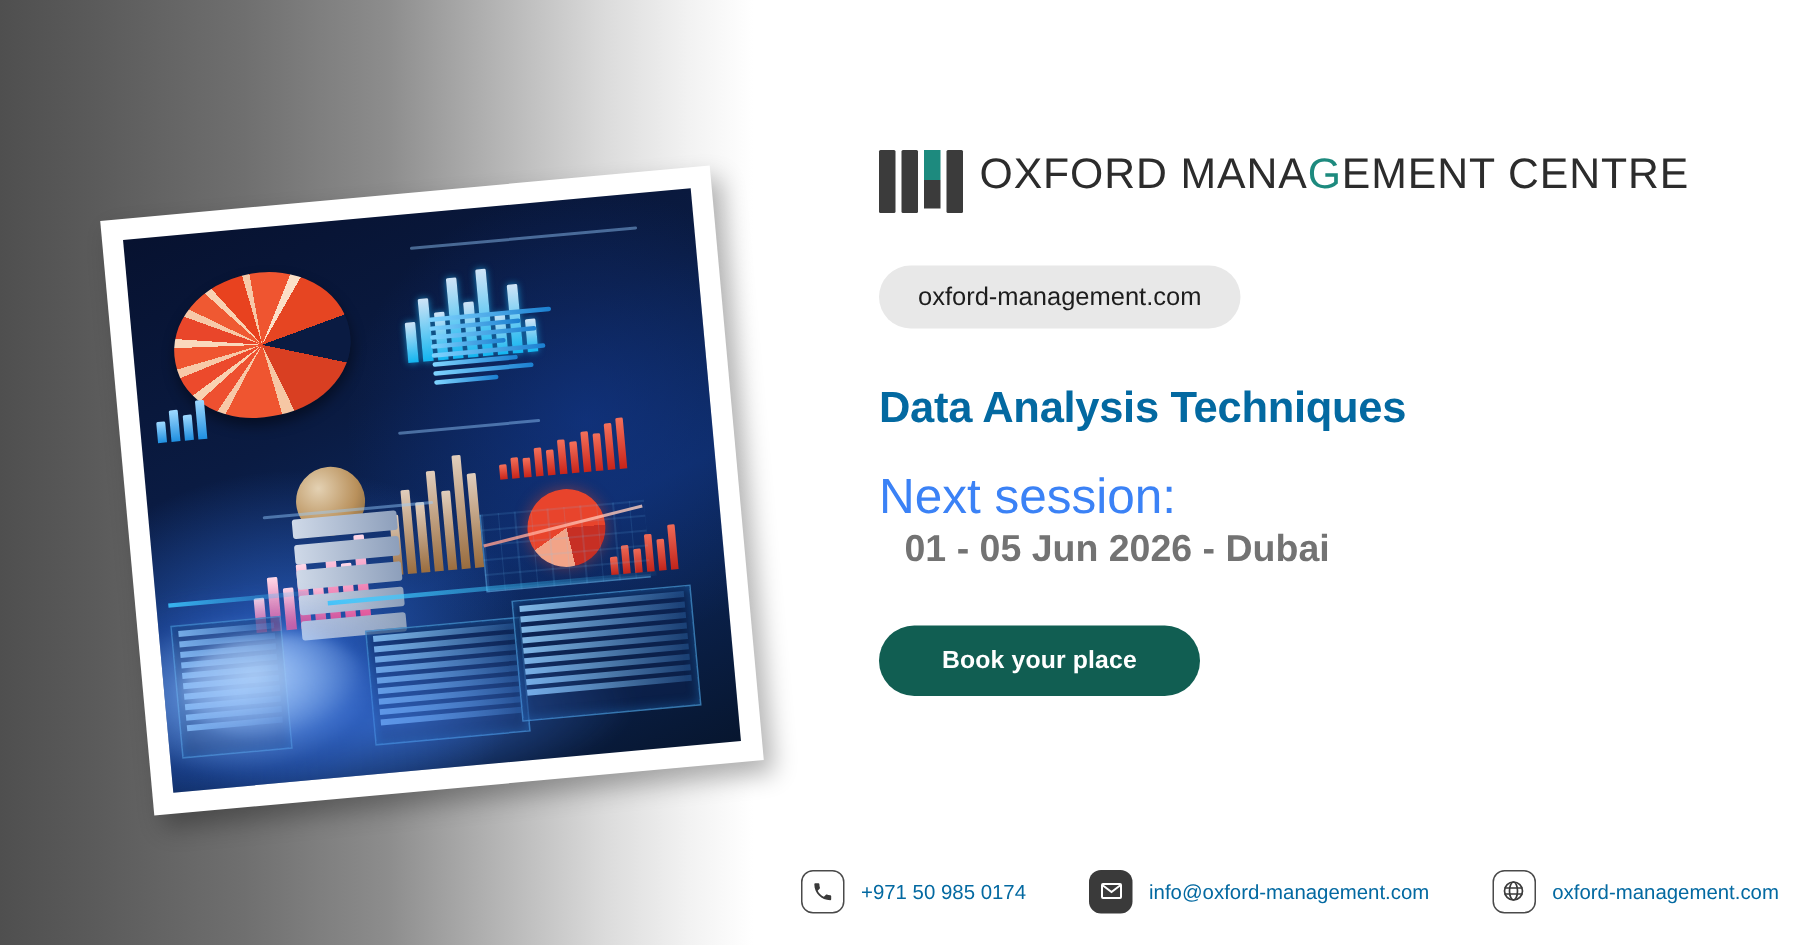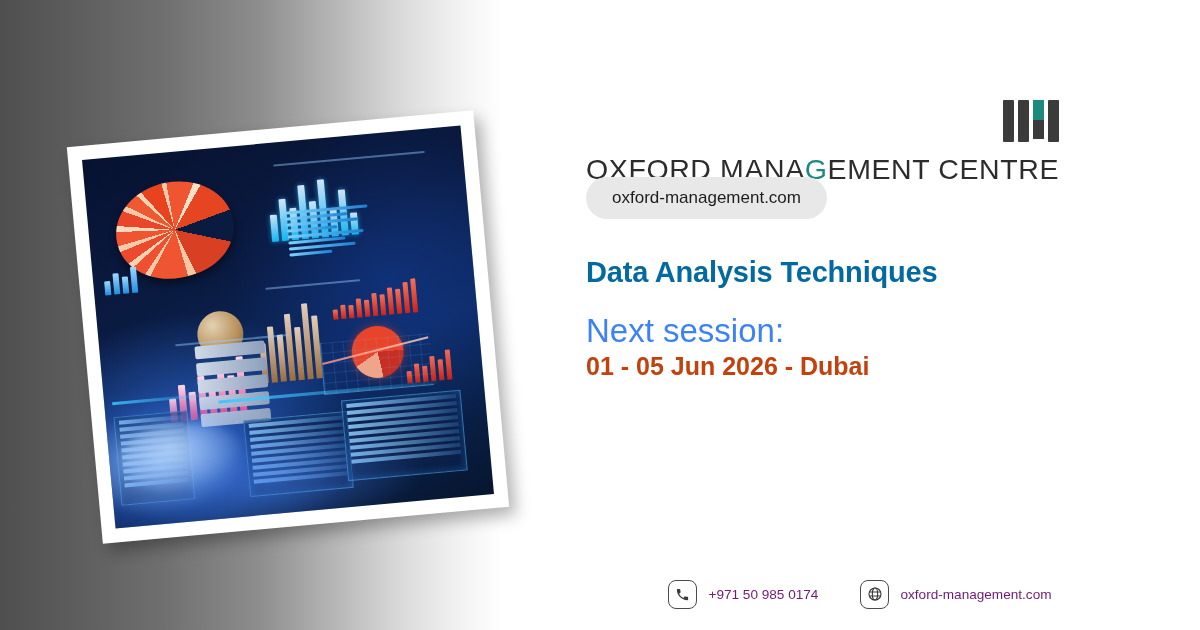--- a/index.html
+++ b/index.html
@@ -123,21 +123,21 @@
   .hbar i {
     display:block; height:3px; margin-bottom:3px; border-radius:2px;
     background:linear-gradient(90deg,#7fd4ff,#1b7fd0);
   }
   .txtline { height:2px; border-radius:2px; background:rgba(150,205,255,.45); }
   .cyanrule { height:3px; background:linear-gradient(90deg,rgba(60,200,255,.9),rgba(60,200,255,.05)); }
 
   
   .right { position:absolute; left:540px; top:0; width:660px; height:630px; background:#fff; }
 
-  .logo-row { position:absolute; left:46px; top:100px; display:flex; align-items:flex-end; gap:11px;flex-direction:column; }
+  .logo-row { position:absolute; left:46px; top:100px; display:flex; align-items:flex-start; gap:11px; }
   .logo-mark { display:flex; align-items:flex-start; gap:4px; height:42px; }
   .logo-mark span { display:block; width:11px; border-radius:1px; background:#3b3b3b; }
   .lb1,.lb2,.lb4 { height:42px; }
   .lb3 { height:42px; background:transparent !important; display:flex; flex-direction:column; gap:3px; }
   .lb3 b { display:block; width:11px; }
   .lb3 .top { height:20px; background:#1d8a7e; }
   .lb3 .bot { height:19px; background:#3b3b3b; margin-top:auto; }
   .logo-text { display:flex; flex-direction:column; }
   .logo-title { font-size:28.5px; letter-spacing:.6px; color:#2c2c2c; font-weight:400; white-space:nowrap; }
   .logo-title .g { color:#1d8a7e; }
@@ -151,22 +151,22 @@
 
   .headline {
     position:absolute; left:46px; top:256px;
     font-size:29px; font-weight:bold; color:#0369a1; letter-spacing:-.2px;
   }
   .session-label {
     position:absolute; left:46px; top:312px;
     font-size:33px; color:#3b82f6; font-weight:400;
   }
   .session-date {
-    position:absolute; left:46px; top:352px;
-    font-size:25px; color:#c2410c; font-weight:bold;
+    position:absolute; left:63px; top:352px;
+    font-size:25px; color:#737373; font-weight:bold;
   }
   .cta {
     position:absolute; left:46px; top:417px;
     background:#115e52; color:#fff; border:none; border-radius:24px;
     padding:14px 42px; font-size:16.5px; font-weight:bold;
     font-family:"Liberation Sans", sans-serif; cursor:pointer; letter-spacing:.1px;
   }
 
   
   .footer {
@@ -174,21 +174,21 @@
     display:flex; align-items:center; justify-content:center; gap:42px;
     padding-left:520px;
   }
   .f-item { display:flex; align-items:center; gap:11px; }
   .f-ico {
     width:29px; height:29px; border-radius:8px;
     display:flex; align-items:center; justify-content:center; flex:0 0 auto;
   }
   .ico-out { border:1.6px solid #4a4a4a; color:#3a3a3a; }
   .ico-fill { background:#3a3a3a; color:#fff; }
-  .f-txt { font-size:13.6px; color:#701a75; white-space:nowrap; }
+  .f-txt { font-size:13.6px; color:#0369a1; white-space:nowrap; }
 </style>
 </head>
 <body>
 
 <div class="page">
 
   <div class="left-panel">
     <div class="photo-frame">
       <div class="photo-inner">
 
@@ -335,33 +335,43 @@
         <div class="logo-title"><span>OXFORD MANA</span><span class="g">G</span><span>EMENT CENTRE</span></div>
       </div>
     </div>
 
     <div class="url-pill">oxford-management.com</div>
 
     <div class="headline">Data Analysis Techniques</div>
     <div class="session-label">Next session:</div>
     <div class="session-date">01 - 05 Jun 2026 - Dubai</div>
 
+    <button class="cta">Book your place</button>
   </div>
 
   <div class="footer">
 
     <div class="f-item">
       <span class="f-ico ico-out">
         <svg width="15" height="15" viewBox="0 0 24 24" fill="currentColor" aria-hidden="true">
           <path d="M6.6 10.8c1.5 2.9 3.7 5.1 6.6 6.6l2.2-2.2c.3-.3.7-.4 1-.2 1.1.4 2.3.6 3.6.6.6 0 1 .4 1 1V20c0 .6-.4 1-1 1C10.6 21 3 13.4 3 4c0-.6.4-1 1-1h3.4c.6 0 1 .4 1 1 0 1.2.2 2.4.6 3.6.1.3 0 .7-.2 1l-2.2 2.2z"></path>
         </svg>
       </span>
       <span class="f-txt">+971 50 985 0174</span>
     </div>
 
+    <div class="f-item">
+      <span class="f-ico ico-fill">
+        <svg width="16" height="16" viewBox="0 0 24 24" fill="none" stroke="currentColor" stroke-width="2" aria-hidden="true">
+          <rect x="2.5" y="5" width="19" height="14" rx="1"></rect>
+          <path d="M2.8 6l9.2 7 9.2-7"></path>
+        </svg>
+      </span>
+      <span class="f-txt">info@oxford-management.com</span>
+    </div>
 
     <div class="f-item">
       <span class="f-ico ico-out">
         <svg width="16" height="16" viewBox="0 0 24 24" fill="none" stroke="currentColor" stroke-width="1.7" aria-hidden="true">
           <circle cx="12" cy="12" r="9"></circle>
           <ellipse cx="12" cy="12" rx="4" ry="9"></ellipse>
           <path d="M3 9h18M3 15h18"></path>
         </svg>
       </span>
       <span class="f-txt">oxford-management.com</span>

